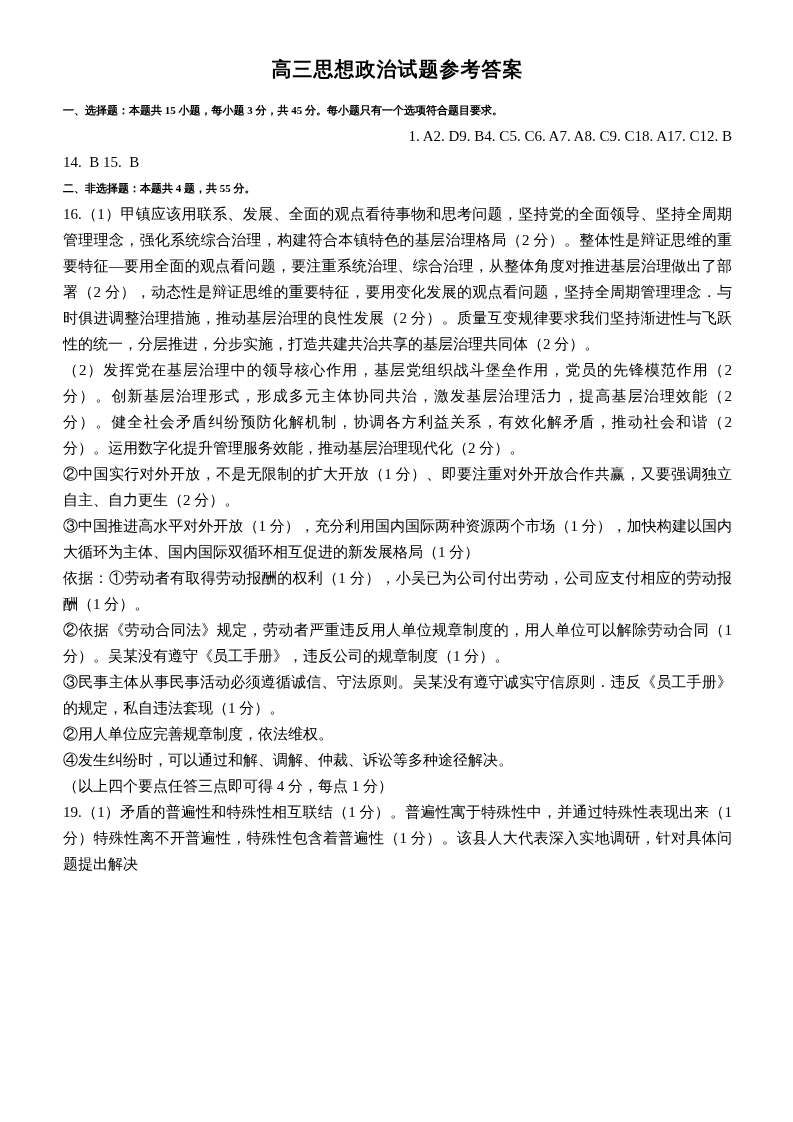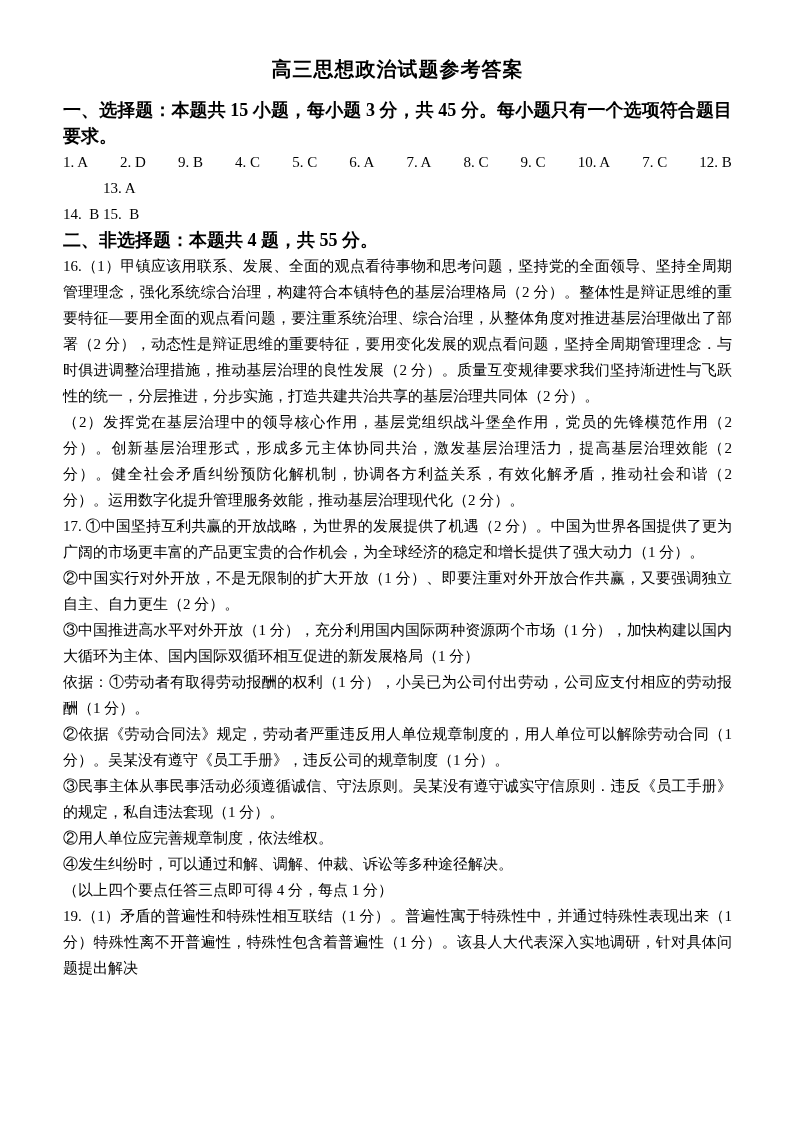--- a/index.html
+++ b/index.html
@@ -22,35 +22,35 @@
   .title {
     margin: 0 0 12px 0;
     text-align: center;
     font-size: 20px;
     font-weight: bold;
     line-height: 32px;
     letter-spacing: 1px;
   }
   .heading {
     margin: 0;
-    font-size: 18px;
+    font-size: 11px;
     font-weight: bold;
     line-height: 26px;
     text-align: justify;
   }
   .para {
     margin: 0;
     font-size: 15px;
     line-height: 26px;
     text-align: justify;
     word-break: break-all;
   }
   .answers-row {
     display: flex;
-    justify-content: space-between;
+    justify-content: flex-end;
     font-size: 15px;
     line-height: 26px;
   }
   .answers-row span { white-space: nowrap; }
   .line-indent {
     padding-left: 40px;
   }
   .pre {
     white-space: pre-wrap;
   }
@@ -67,33 +67,31 @@
   <div class="answers-row">
     <span>1. A</span>
     <span>2. D</span>
     <span>9. B</span>
     <span>4. C</span>
     <span>5. C</span>
     <span>6. A</span>
     <span>7. A</span>
     <span>8. C</span>
     <span>9. C</span>
-    <span>10. A</span>
-    <span>7. C</span>
+    <span>18. A</span>
+    <span>17. C</span>
     <span>12. B</span>
   </div>
 
-  <p class="para line-indent pre">13. A</p>
   <p class="para pre">14.  B 15.  B</p>
 
   <p class="heading">二、非选择题：本题共 4 题，共 55 分。</p>
 
   <p class="para">16.（1）甲镇应该用联系、发展、全面的观点看待事物和思考问题，坚持党的全面领导、坚持全周期管理理念，强化系统综合治理，构建符合本镇特色的基层治理格局（2 分）。整体性是辩证思维的重要特征—要用全面的观点看问题，要注重系统治理、综合治理，从整体角度对推进基层治理做出了部署（2 分），动态性是辩证思维的重要特征，要用变化发展的观点看问题，坚持全周期管理理念．与时俱进调整治理措施，推动基层治理的良性发展（2 分）。质量互变规律要求我们坚持渐进性与飞跃性的统一，分层推进，分步实施，打造共建共治共享的基层治理共同体（2 分）。</p>
   <p class="para">（2）发挥党在基层治理中的领导核心作用，基层党组织战斗堡垒作用，党员的先锋模范作用（2 分）。创新基层治理形式，形成多元主体协同共治，激发基层治理活力，提高基层治理效能（2 分）。健全社会矛盾纠纷预防化解机制，协调各方利益关系，有效化解矛盾，推动社会和谐（2 分）。运用数字化提升管理服务效能，推动基层治理现代化（2 分）。</p>
-  <p class="para">17. ①中国坚持互利共赢的开放战略，为世界的发展提供了机遇（2 分）。中国为世界各国提供了更为广阔的市场更丰富的产品更宝贵的合作机会，为全球经济的稳定和增长提供了强大动力（1 分）。</p>
   <p class="para">②中国实行对外开放，不是无限制的扩大开放（1 分）、即要注重对外开放合作共赢，又要强调独立自主、自力更生（2 分）。</p>
   <p class="para">③中国推进高水平对外开放（1 分），充分利用国内国际两种资源两个市场（1 分），加快构建以国内大循环为主体、国内国际双循环相互促进的新发展格局（1 分）</p>
   <p class="para">依据：①劳动者有取得劳动报酬的权利（1 分），小吴已为公司付出劳动，公司应支付相应的劳动报酬（1 分）。</p>
   <p class="para">②依据《劳动合同法》规定，劳动者严重违反用人单位规章制度的，用人单位可以解除劳动合同（1 分）。吴某没有遵守《员工手册》，违反公司的规章制度（1 分）。</p>
   <p class="para">③民事主体从事民事活动必须遵循诚信、守法原则。吴某没有遵守诚实守信原则．违反《员工手册》的规定，私自违法套现（1 分）。</p>
   <p class="para">②用人单位应完善规章制度，依法维权。</p>
   <p class="para">④发生纠纷时，可以通过和解、调解、仲裁、诉讼等多种途径解决。</p>
   <p class="para">（以上四个要点任答三点即可得 4 分，每点 1 分）</p>
   <p class="para">19.（1）矛盾的普遍性和特殊性相互联结（1 分）。普遍性寓于特殊性中，并通过特殊性表现出来（1 分）特殊性离不开普遍性，特殊性包含着普遍性（1 分）。该县人大代表深入实地调研，针对具体问题提出解决</p>
 

